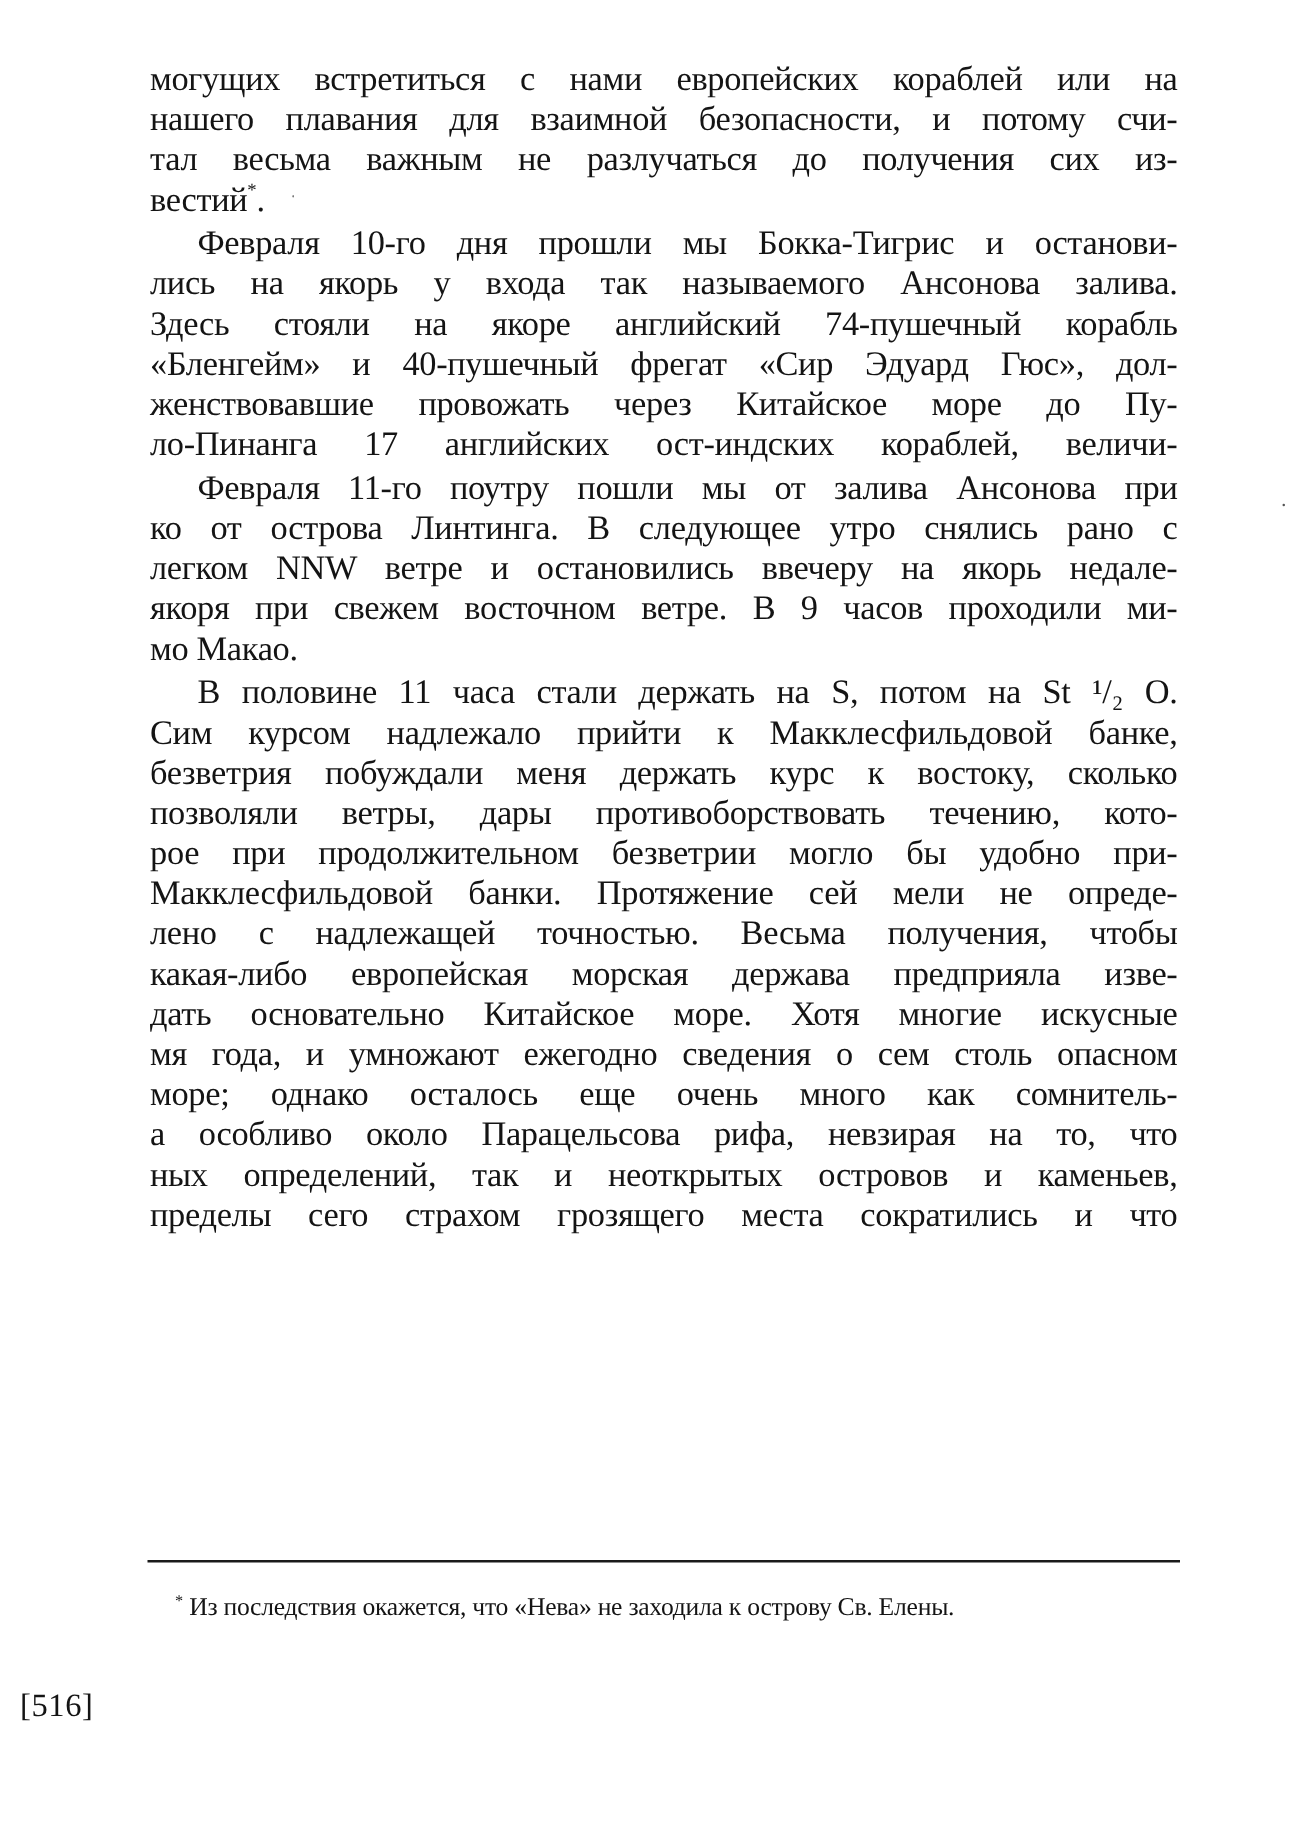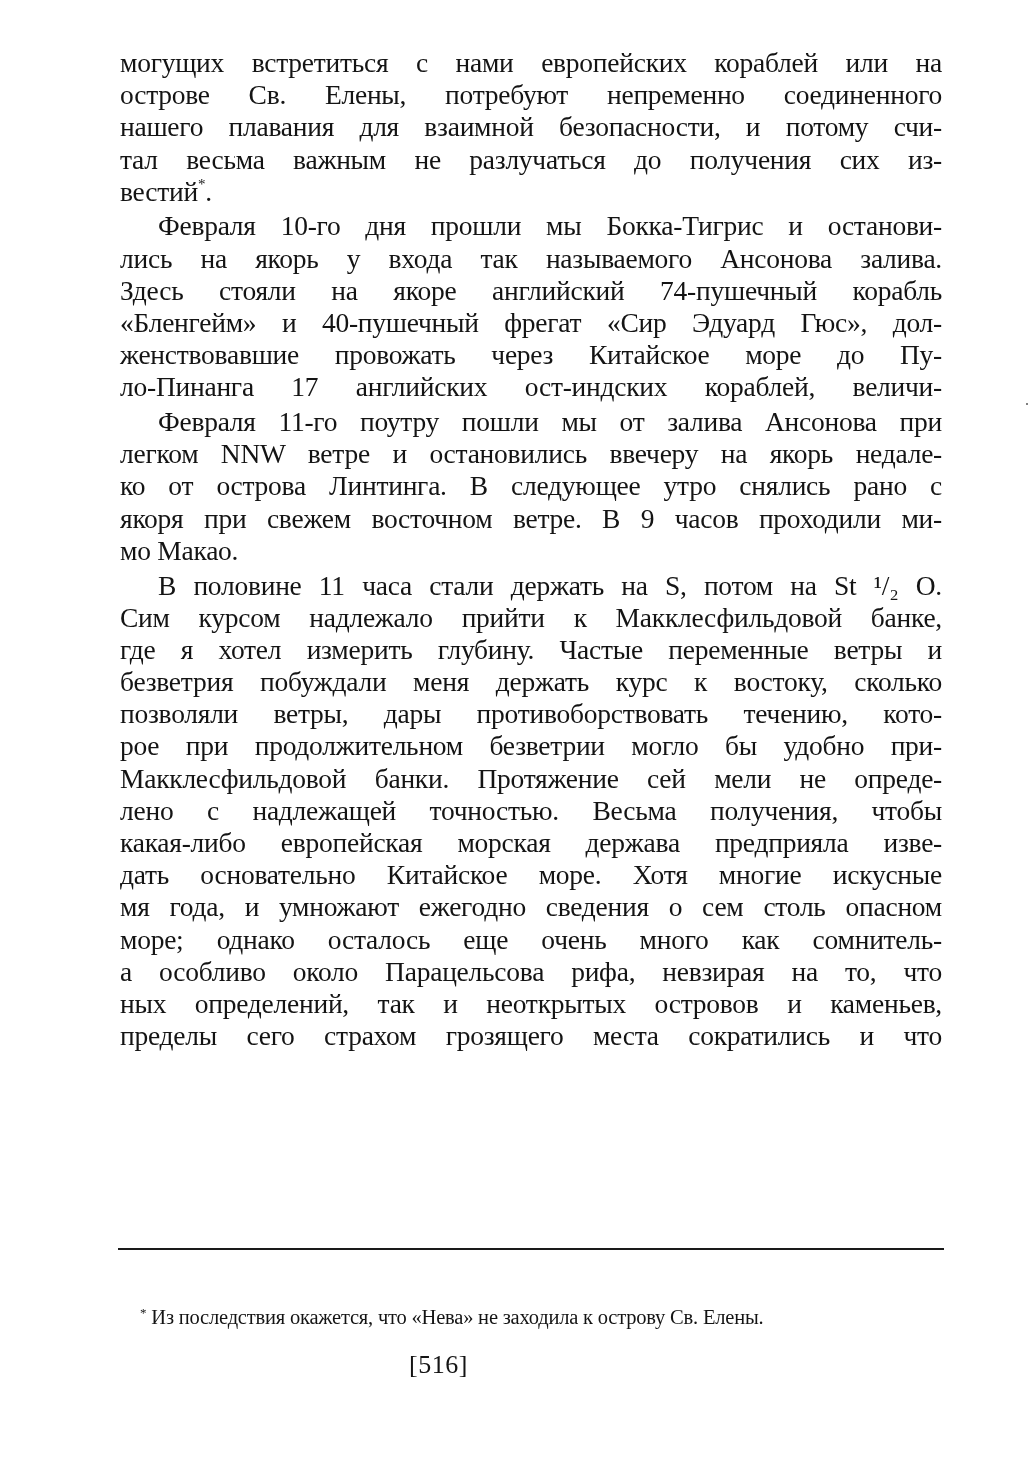--- a/index.html
+++ b/index.html
@@ -58,79 +58,77 @@
   }
   .footnote {
     position: absolute;
     left: 140px;
     top: 1268px;
     width: 806px;
     font-size: 20.5px;
     line-height: 26px;
     white-space: nowrap;
     letter-spacing: -0.2px;
-    margin-top: 32px;
   }
   .footnote .star {
     font-size: 13px;
     vertical-align: 7px;
     margin-right: 5px;
   }
   .page-number {
     position: absolute;
     left: 0;
     width: 877px;
     top: 1350px;
-    text-align: center;
+    text-align: left;
     font-size: 26px;
     line-height: 30px;
     letter-spacing: 0.5px;
+    padding-left: 16px;
   }
   .speck {
     position: absolute;
     width: 2px;
     height: 2px;
     background: #555;
     border-radius: 50%;
   }
 </style>
 </head>
 <body>
 
 <div class="page">
 
   <p class="para">
     <span class="line">могущих встретиться с нами европейских кораблей или на</span>
-    <span class="line">острове Св. Елены, потребуют непременно соединенного</span>
     <span class="line">нашего плавания для взаимной безопасности, и потому счи-</span>
     <span class="line">тал весьма важным не разлучаться до получения сих из-</span>
     <span class="line last"><span>вестий</span><span class="fnref">*</span><span>.</span></span>
   </p>
 
   <p class="para">
     <span class="line indent">Февраля 10-го дня прошли мы Бокка-Тигрис и останови-</span>
     <span class="line">лись на якорь у входа так называемого Ансонова залива.</span>
     <span class="line">Здесь стояли на якоре английский 74-пушечный корабль</span>
     <span class="line">«Бленгейм» и 40-пушечный фрегат «Сир Эдуард Гюс», дол-</span>
     <span class="line">женствовавшие провожать через Китайское море до Пу-</span>
     <span class="line">ло-Пинанга 17 английских ост-индских кораблей, величи-</span>
   </p>
 
   <p class="para">
     <span class="line indent">Февраля 11-го поутру пошли мы от залива Ансонова при</span>
+    <span class="line">ко от острова Линтинга. В следующее утро снялись рано с</span>
     <span class="line">легком NNW ветре и остановились ввечеру на якорь недале-</span>
-    <span class="line">ко от острова Линтинга. В следующее утро снялись рано с</span>
     <span class="line">якоря при свежем восточном ветре. В 9 часов проходили ми-</span>
     <span class="line last">мо Макао.</span>
   </p>
 
   <p class="para">
     <span class="line indent">В половине 11 часа стали держать на S, потом на St ¹/₂ O.</span>
     <span class="line">Сим курсом надлежало прийти к Макклесфильдовой банке,</span>
-    <span class="line">где я хотел измерить глубину. Частые переменные ветры и</span>
     <span class="line">безветрия побуждали меня держать курс к востоку, сколько</span>
     <span class="line">позволяли ветры, дары противоборствовать течению, кото-</span>
     <span class="line">рое при продолжительном безветрии могло бы удобно при-</span>
     <span class="line">Макклесфильдовой банки. Протяжение сей мели не опреде-</span>
     <span class="line">лено с надлежащей точностью. Весьма получения, чтобы</span>
     <span class="line">какая-либо европейская морская держава предприяла изве-</span>
     <span class="line">дать основательно Китайское море. Хотя многие искусные</span>
     <span class="line">мя года, и умножают ежегодно сведения о сем столь опасном</span>
     <span class="line">море; однако осталось еще очень много как сомнитель-</span>
     <span class="line">а особливо около Парацельсова рифа, невзирая на то, что</span>

